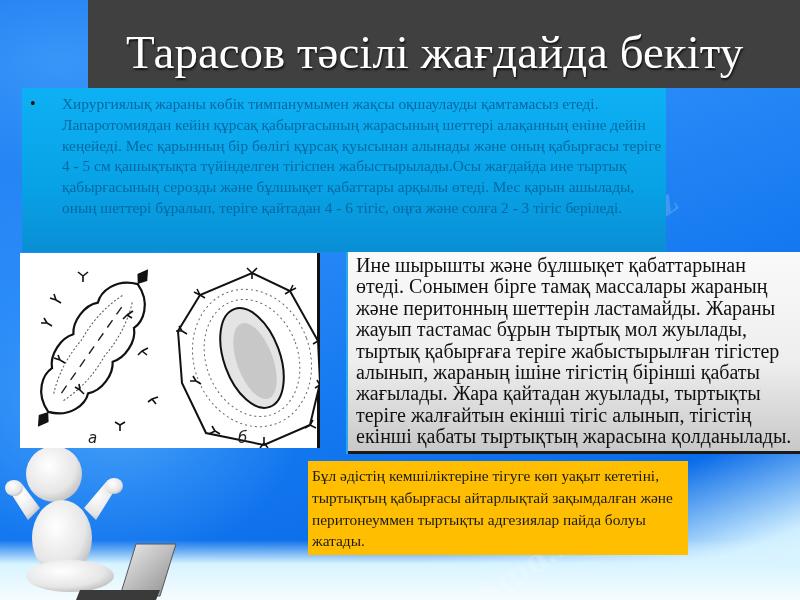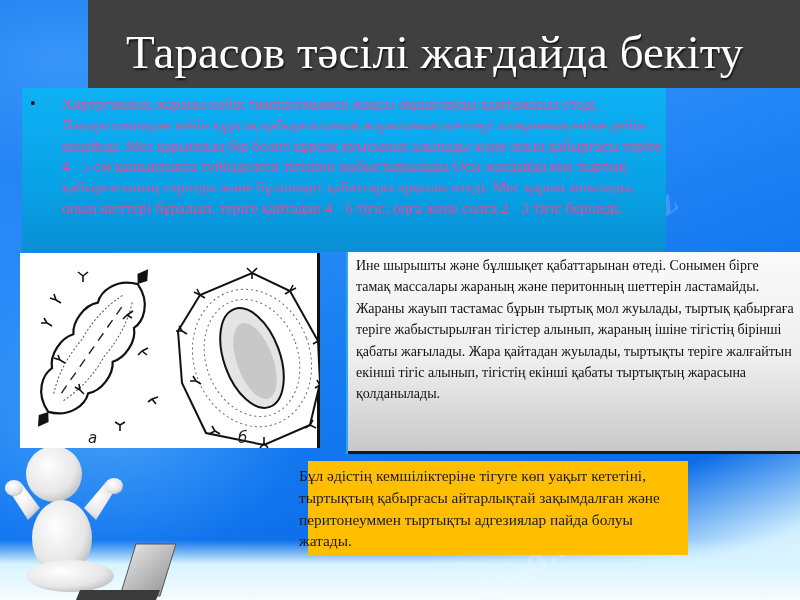--- a/index.html
+++ b/index.html
@@ -32,48 +32,48 @@
     }
     .main-box-ext {
       position: absolute; left: 22px; top: 88px; width: 644px; height: 164px;
       background: linear-gradient(180deg, #0eb0f4 0%, #08a2e6 60%, #0a8ed4 100%);
     }
     .bullet {
       position: absolute; left: 30px; top: 95px; font-size: 16px; color: #111;
     }
     .main-text {
       position: absolute; left: 62px; top: 94px; width: 600px;
-      font-size: 15.4px; line-height: 20.8px; color: #ec4899;
+      font-size: 15.4px; line-height: 20.8px; color: #0369a1;
     }
     .figure-box {
       position: absolute; left: 20px; top: 253px; width: 300px; height: 195px;
       background: #ffffff;
       border-right: 3px solid #111;
     }
     .figure-box svg { position: absolute; left: 0; top: 0; }
     .fig-label {
       position: absolute; font-family: "DejaVu Sans", sans-serif; font-style: italic;
       font-size: 15px; color: #222;
     }
     .info-box {
       position: absolute; left: 348px; top: 252px; width: 452px; height: 202px;
       background: linear-gradient(180deg, #fafafa 0%, #eeeeee 55%, #c8c8c8 100%);
       border-bottom: 3px solid #1a1a1a;
       box-shadow: -2px 0 0 #2aa8e8;
     }
     .info-text {
       position: absolute; left: 356px; top: 255px; width: 440px;
-      font-size: 14px; line-height: 21.4px; color: #111111;
+      font-size: 20px; line-height: 21.4px; color: #111111;
     }
     .note-box {
       position: absolute; left: 308px; top: 461px; width: 380px; height: 94px;
       background: #ffbf00;
     }
     .note-text {
-      position: absolute; left: 299px; top: 465px; width: 370px;
+      position: absolute; left: 312px; top: 465px; width: 370px;
       font-size: 15.4px; line-height: 21.8px; color: #1a1a1a;
     }
     .figure-person { position: absolute; left: 0; top: 448px; }
     .watermark {
       position: absolute; font-family: "Liberation Serif", serif;
       color: rgba(255,255,255,0.18); font-size: 38px; font-weight: bold;
       transform: rotate(-35deg); white-space: nowrap; pointer-events: none;
     }
     .wm-logo {
       position: absolute; width: 110px; height: 100px; border-radius: 18px;

